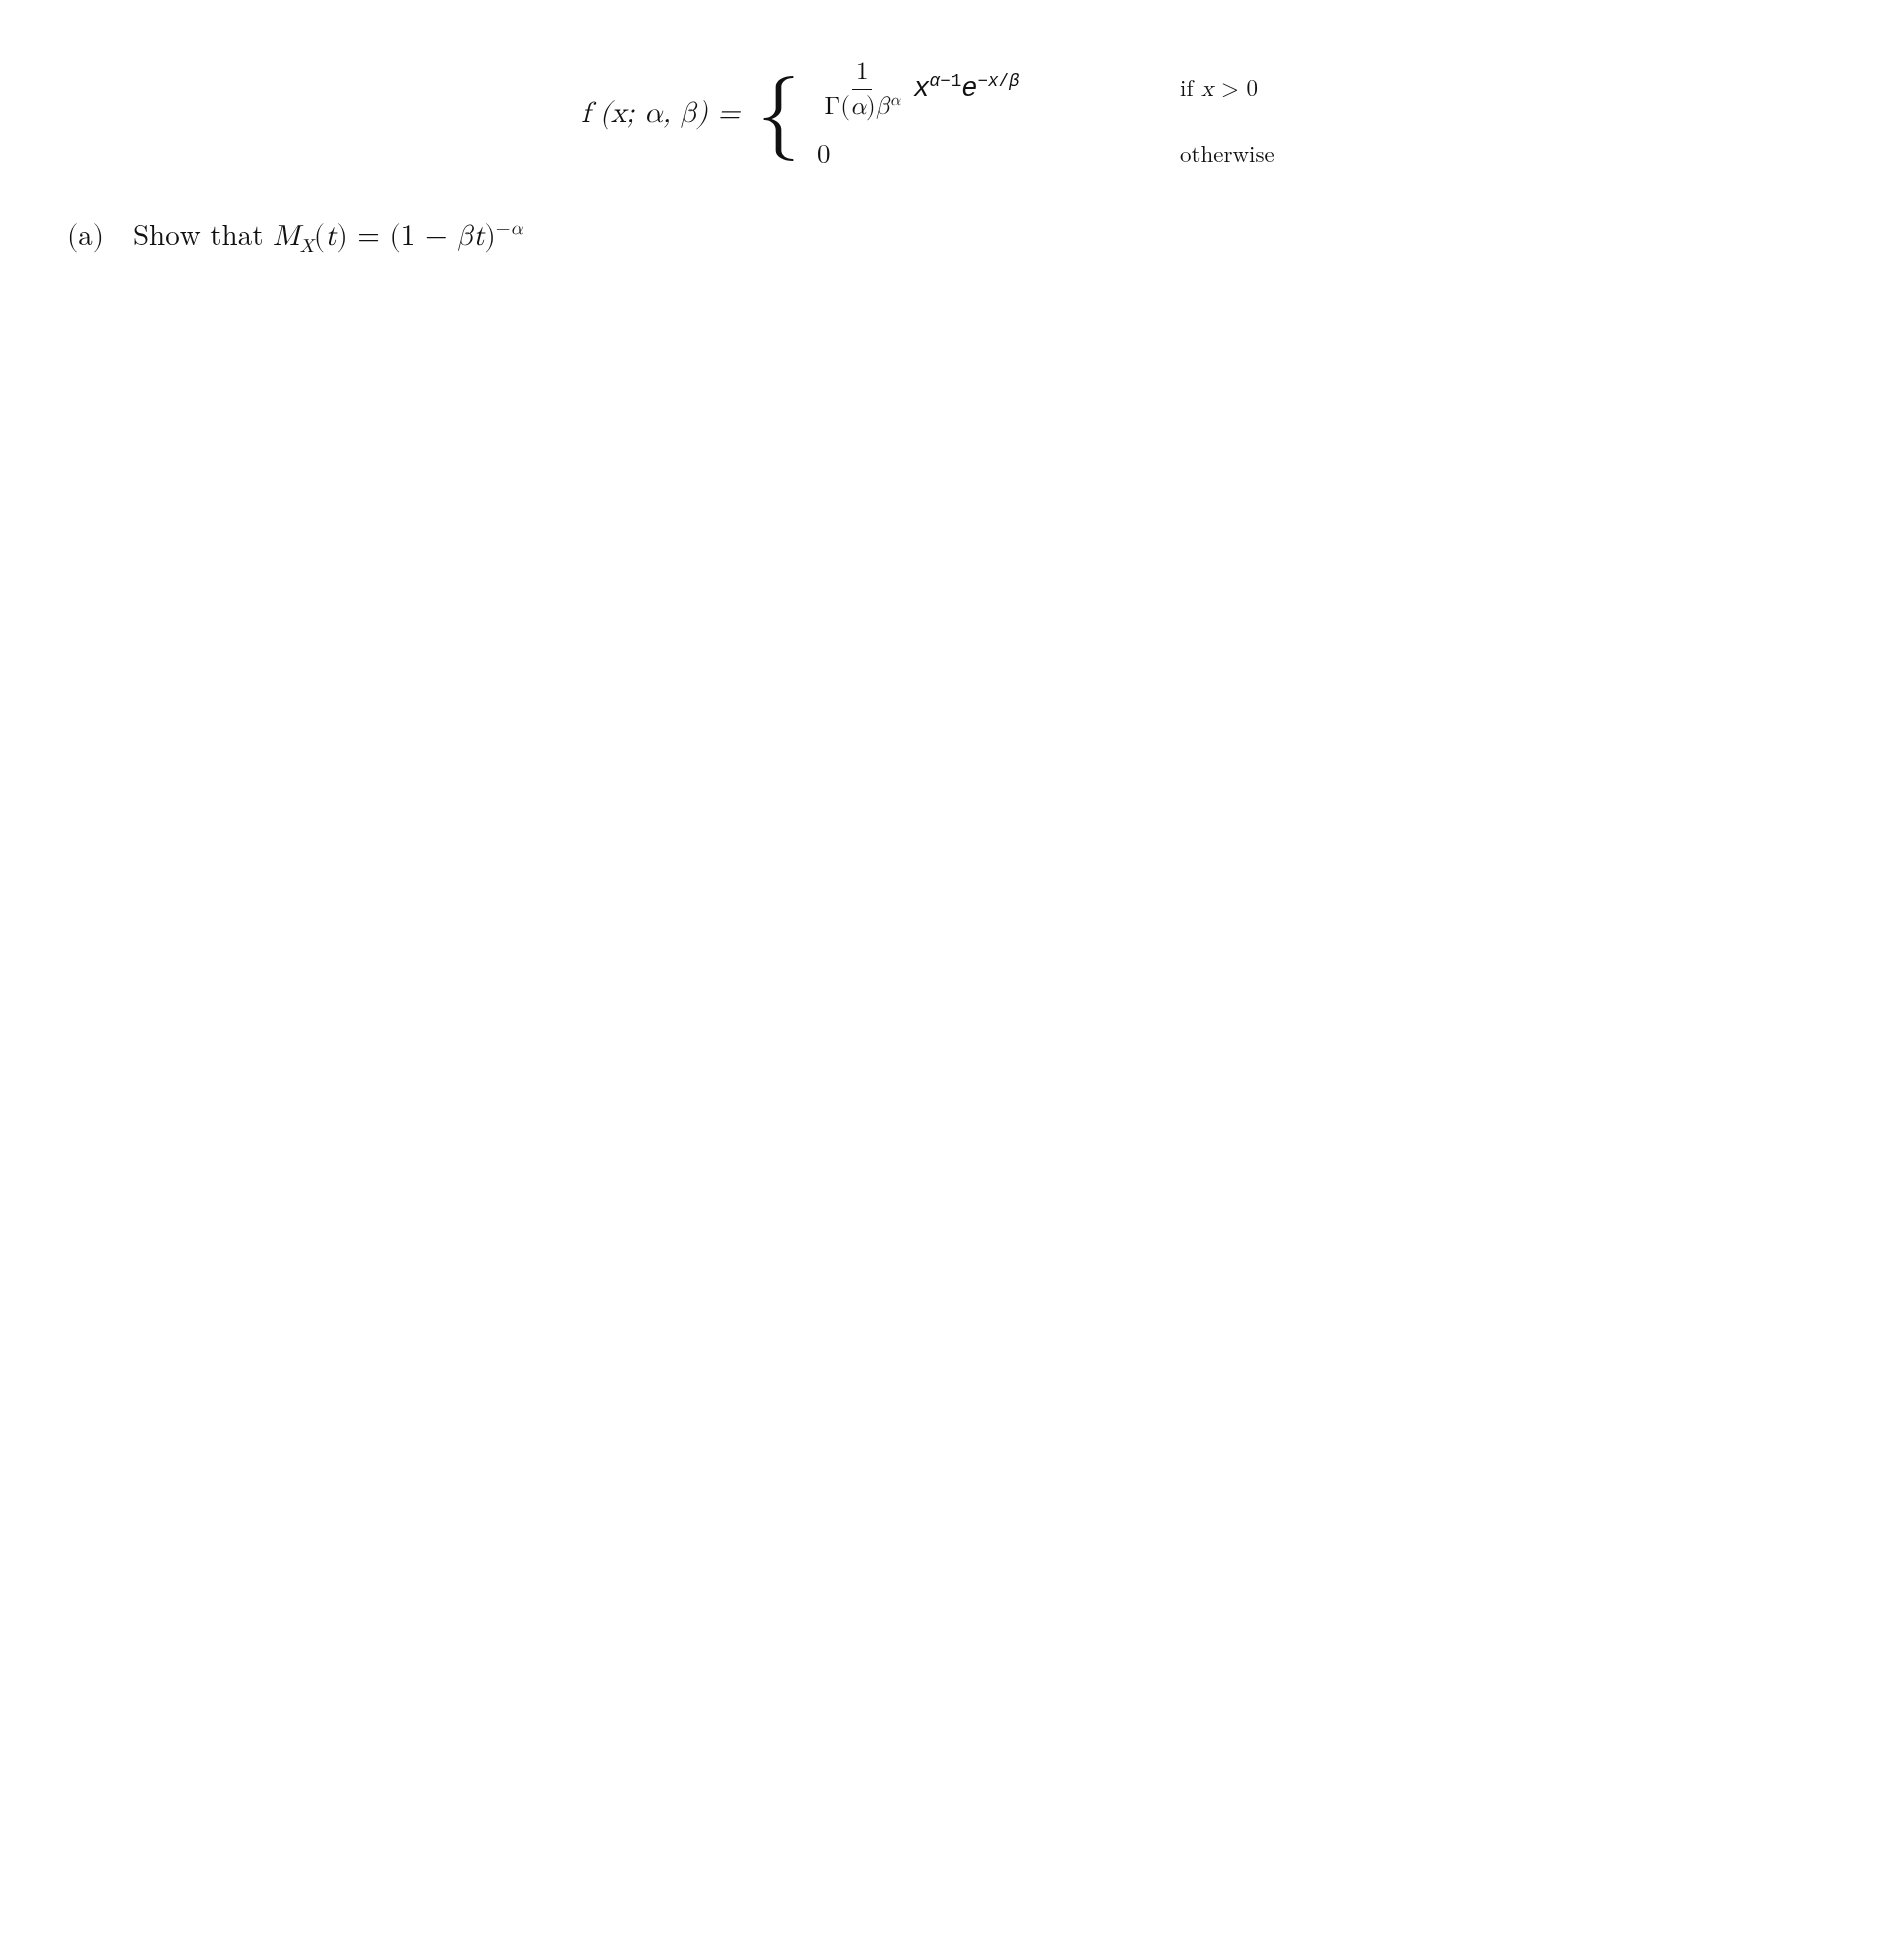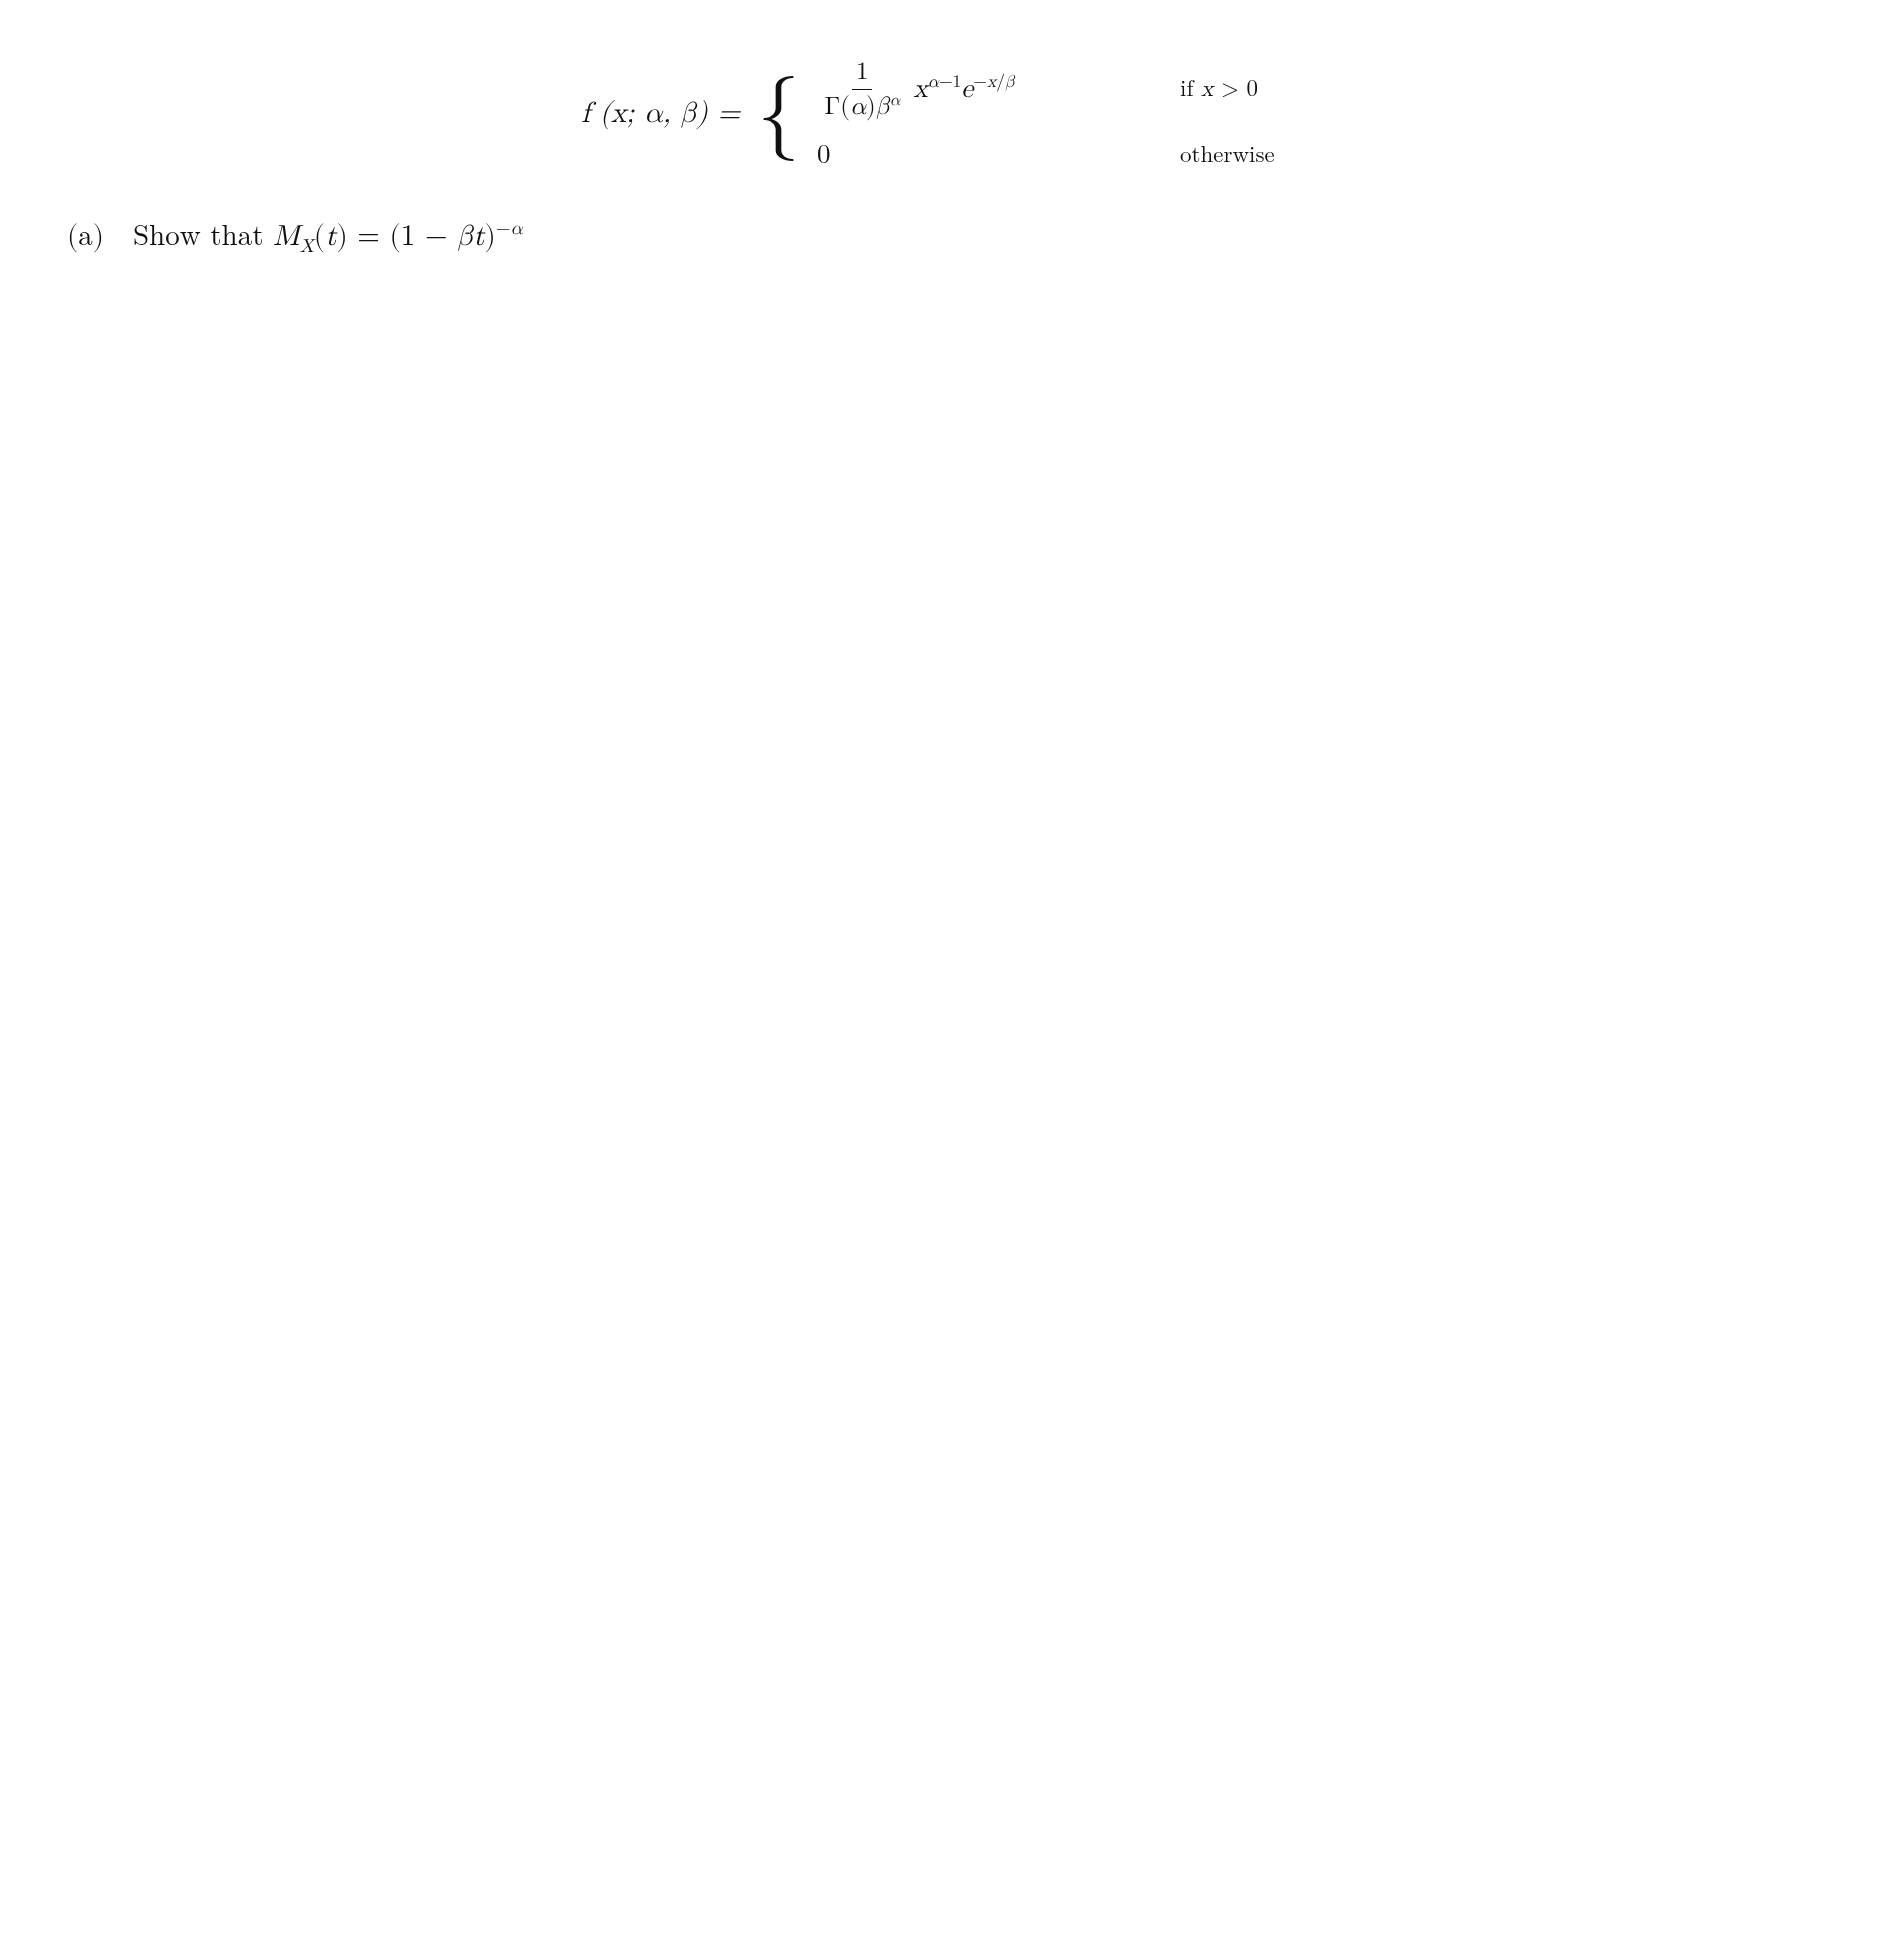--- a/index.html
+++ b/index.html
@@ -152,21 +152,21 @@
       <div class="cases-list">
 
         <div class="case-row">
           <div class="case-expr math-expr">
             <span class="fraction">
               <span class="numerator">1</span>
               <span class="denominator">
                 Γ(<span class="math-italic">α</span>)<span class="math-italic">β</span><sup><span class="math-italic">α</span></sup>
               </span>
             </span>
-            <span style="margin-left:5.7px;">
+            <span style="margin-left:5.7px;font-family:Liberation Mono, monospace;">
               <span class="math-italic">x</span><sup><span class="math-italic">α</span>−1</sup><span class="math-italic">e</span><sup>−<span class="math-italic">x</span>/<span class="math-italic">β</span></sup>
             </span>
           </div>
           <div class="case-condition">
             if <span class="math-italic">x</span> &gt; 0
           </div>
         </div>
 
         <div class="case-row">
           <div class="case-expr math-expr">

